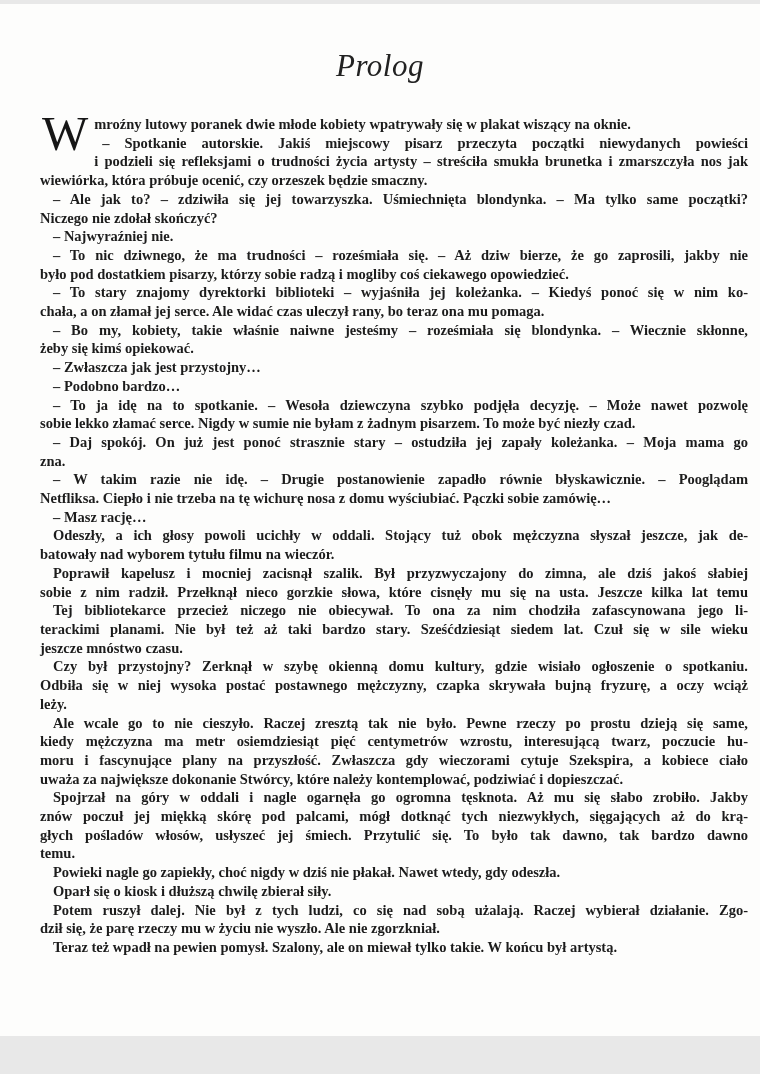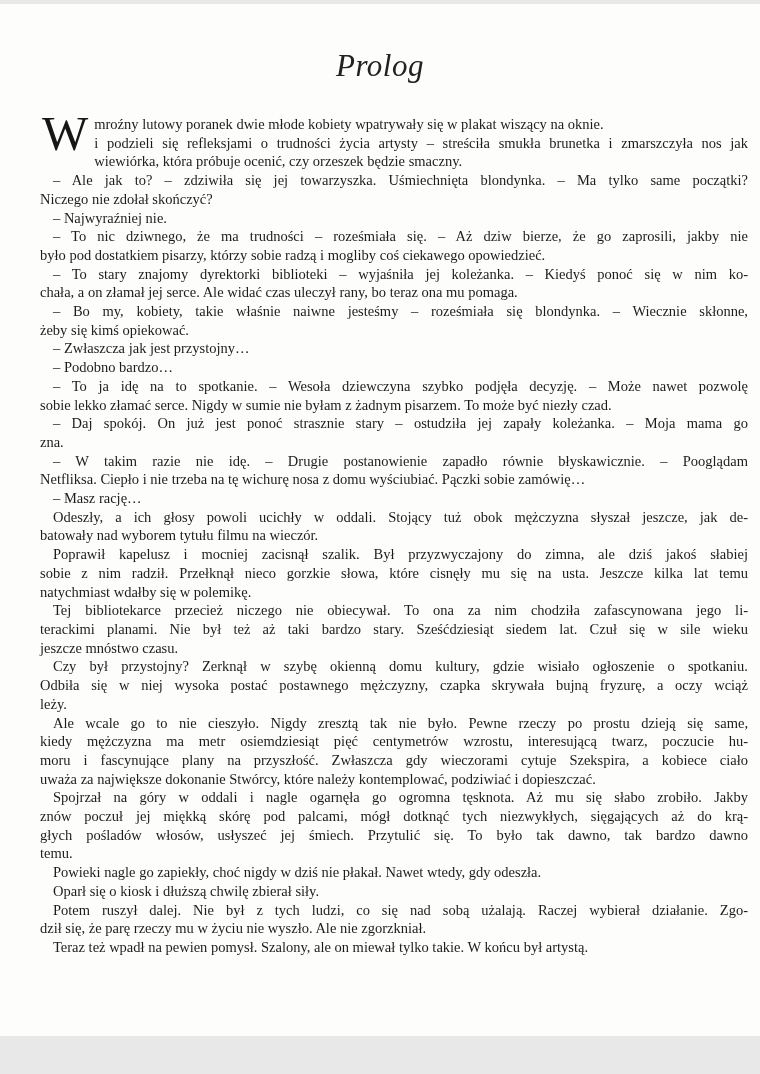--- a/index.html
+++ b/index.html
@@ -46,20 +46,21 @@
     line-height: 36px;
     height: 37px;
     padding: 1px 6px 0 2px;
     font-weight: 400;
     color: #161616;
   }
   .line {
     text-align: justify;
     text-align-last: justify;
     white-space: normal;
+    font-weight: bold;
   }
   .line.end {
     text-align-last: left;
   }
   .line.ind {
     text-indent: 13px;
   }
   .line.ind2 {
     text-indent: 8px;
   }
@@ -67,20 +68,21 @@
 </head>
 <body>
 
 <div class="page">
   <h1 class="chapter-title">Prolog</h1>
 
   <div class="body-text">
     <span class="dropcap">W</span>
 
   <div class="line end">mroźny lutowy poranek dwie młode kobiety wpatrywały się w plakat wiszący na oknie.</div>
+      <div class="line ind2">– Spotkanie autorskie. Jakiś miejscowy pisarz przeczyta początki niewydanych powieści</div>
       <div class="line">i podzieli się refleksjami o trudności życia artysty – streściła smukła brunetka i zmarszczyła nos jak</div>
       <div class="line end">wiewiórka, która próbuje ocenić, czy orzeszek będzie smaczny.</div>
       <div class="line ind">– Ale jak to? – zdziwiła się jej towarzyszka. Uśmiechnięta blondynka. – Ma tylko same początki?</div>
       <div class="line end">Niczego nie zdołał skończyć?</div>
       <div class="line end ind">– Najwyraźniej nie.</div>
       <div class="line ind">– To nic dziwnego, że ma trudności – roześmiała się. – Aż dziw bierze, że go zaprosili, jakby nie</div>
       <div class="line end">było pod dostatkiem pisarzy, którzy sobie radzą i mogliby coś ciekawego opowiedzieć.</div>
       <div class="line ind">– To stary znajomy dyrektorki biblioteki – wyjaśniła jej koleżanka. – Kiedyś ponoć się w nim ko-</div>
       <div class="line end">chała, a on złamał jej serce. Ale widać czas uleczył rany, bo teraz ona mu pomaga.</div>
       <div class="line ind">– Bo my, kobiety, takie właśnie naiwne jesteśmy – roześmiała się blondynka. – Wiecznie skłonne,</div>
@@ -91,28 +93,27 @@
       <div class="line end">sobie lekko złamać serce. Nigdy w sumie nie byłam z żadnym pisarzem. To może być niezły czad.</div>
       <div class="line ind">– Daj spokój. On już jest ponoć strasznie stary – ostudziła jej zapały koleżanka. – Moja mama go</div>
       <div class="line end">zna.</div>
       <div class="line ind">– W takim razie nie idę. – Drugie postanowienie zapadło równie błyskawicznie. – Pooglądam</div>
       <div class="line end">Netfliksa. Ciepło i nie trzeba na tę wichurę nosa z domu wyściubiać. Pączki sobie zamówię…</div>
       <div class="line end ind">– Masz rację…</div>
       <div class="line ind">Odeszły, a ich głosy powoli ucichły w oddali. Stojący tuż obok mężczyzna słyszał jeszcze, jak de-</div>
       <div class="line end">batowały nad wyborem tytułu filmu na wieczór.</div>
       <div class="line ind">Poprawił kapelusz i mocniej zacisnął szalik. Był przyzwyczajony do zimna, ale dziś jakoś słabiej</div>
       <div class="line">sobie z nim radził. Przełknął nieco gorzkie słowa, które cisnęły mu się na usta. Jeszcze kilka lat temu</div>
-      <div class="line end">natychmiast wdałby się w polemikę.</div>
       <div class="line ind">Tej bibliotekarce przecież niczego nie obiecywał. To ona za nim chodziła zafascynowana jego li-</div>
       <div class="line">terackimi planami. Nie był też aż taki bardzo stary. Sześćdziesiąt siedem lat. Czuł się w sile wieku</div>
       <div class="line end">jeszcze mnóstwo czasu.</div>
       <div class="line ind">Czy był przystojny? Zerknął w szybę okienną domu kultury, gdzie wisiało ogłoszenie o spotkaniu.</div>
       <div class="line">Odbiła się w niej wysoka postać postawnego mężczyzny, czapka skrywała bujną fryzurę, a oczy wciąż</div>
       <div class="line end">leży.</div>
-      <div class="line ind">Ale wcale go to nie cieszyło. Nigdy zresztą tak nie było. Pewne rzeczy po prostu dzieją się same,</div>
+      <div class="line ind">Ale wcale go to nie cieszyło. Raczej zresztą tak nie było. Pewne rzeczy po prostu dzieją się same,</div>
       <div class="line">kiedy mężczyzna ma metr osiemdziesiąt pięć centymetrów wzrostu, interesującą twarz, poczucie hu-</div>
       <div class="line">moru i fascynujące plany na przyszłość. Zwłaszcza gdy wieczorami cytuje Szekspira, a kobiece ciało</div>
       <div class="line end">uważa za największe dokonanie Stwórcy, które należy kontemplować, podziwiać i dopieszczać.</div>
       <div class="line ind">Spojrzał na góry w oddali i nagle ogarnęła go ogromna tęsknota. Aż mu się słabo zrobiło. Jakby</div>
       <div class="line">znów poczuł jej miękką skórę pod palcami, mógł dotknąć tych niezwykłych, sięgających aż do krą-</div>
       <div class="line">głych pośladów włosów, usłyszeć jej śmiech. Przytulić się. To było tak dawno, tak bardzo dawno</div>
       <div class="line end">temu.</div>
       <div class="line end ind">Powieki nagle go zapiekły, choć nigdy w dziś nie płakał. Nawet wtedy, gdy odeszła.</div>
       <div class="line end ind">Oparł się o kiosk i dłuższą chwilę zbierał siły.</div>
       <div class="line ind">Potem ruszył dalej. Nie był z tych ludzi, co się nad sobą użalają. Raczej wybierał działanie. Zgo-</div>

